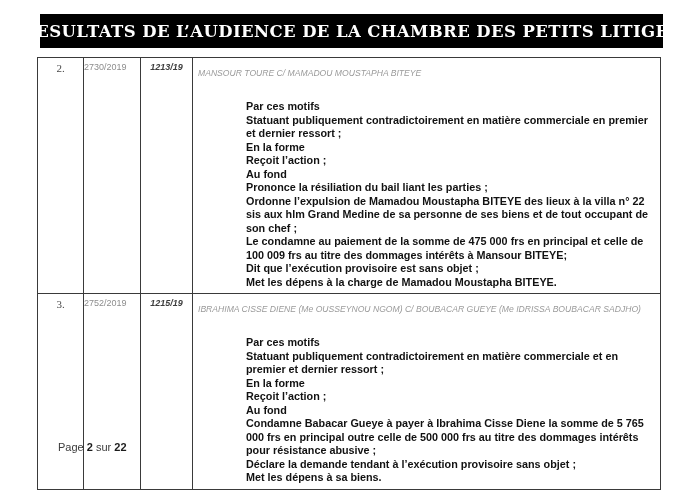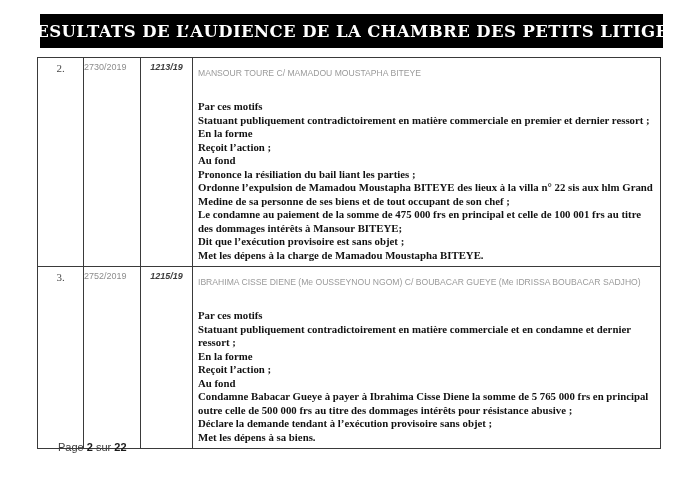--- a/index.html
+++ b/index.html
@@ -80,27 +80,29 @@
   }
   .text-cell-inner {
     padding: 10px 6px 4px 5px;
   }
   .parties-line {
     font-family: "Liberation Sans", sans-serif;
     font-size: 8.6px;
     color: #9a9a9a;
     margin-bottom: 22px;
     white-space: nowrap;
+    font-style: italic;
   }
   .decision-line {
-    font-family: Liberation Serif, serif;
+    font-family: Liberation Sans, sans-serif;
     font-weight: bold;
     font-size: 10.8px;
     line-height: 13.5px;
     color: #121212;
+    margin-left: 48px;
   }
   .page-footer {
     position: absolute;
     left: 58px;
     top: 441px;
     font-family: "Liberation Sans", sans-serif;
     font-size: 11px;
     color: #3c3c3c;
   }
   .page-footer b { font-weight: bold; color: #1c1c1c; }
@@ -130,21 +132,21 @@
         <div class="text-cell-inner">
           <div class="parties-line">MANSOUR TOURE  C/ MAMADOU MOUSTAPHA BITEYE</div>
           <div class="decision-lines">
                 <div class="decision-line">Par ces motifs</div>
                 <div class="decision-line">Statuant publiquement contradictoirement en matière commerciale en premier et dernier ressort ;</div>
                 <div class="decision-line">En la forme</div>
                 <div class="decision-line">Reçoit l’action ;</div>
                 <div class="decision-line">Au fond</div>
                 <div class="decision-line">Prononce la résiliation du bail liant les parties ;</div>
                 <div class="decision-line">Ordonne l’expulsion de Mamadou Moustapha BITEYE des lieux à la villa n° 22 sis aux hlm Grand Medine de sa personne de ses biens et de tout occupant de son chef ;</div>
-                <div class="decision-line">Le condamne au paiement de la somme de 475 000 frs en principal et celle de 100 001 frs au titre des dommages intérêts à Mansour BITEYE;</div>
+                <div class="decision-line">Le condamne au paiement de la somme de 475 000 frs en principal et celle de 100 009 frs au titre des dommages intérêts à Mansour BITEYE;</div>
                 <div class="decision-line">Dit que l’exécution provisoire est sans objet ;</div>
                 <div class="decision-line">Met les dépens à la charge de Mamadou Moustapha BITEYE.</div>
               </div>
         </div>
       </td>
     </tr>
 
     <tr style="height: 158px;">
       <td class="col-index">
         <span class="row-index">3.</span>
@@ -153,21 +155,21 @@
         <span class="case-number">2752/2019</span>
       </td>
       <td class="col-decnum">
         <span class="decision-number">1215/19</span>
       </td>
       <td class="col-text">
         <div class="text-cell-inner">
           <div class="parties-line">IBRAHIMA CISSE DIENE (Me OUSSEYNOU NGOM) C/ BOUBACAR GUEYE (Me IDRISSA BOUBACAR SADJHO)</div>
           <div class="decision-lines">
                 <div class="decision-line">Par ces motifs</div>
-                <div class="decision-line">Statuant publiquement contradictoirement en matière commerciale et en condamne et dernier ressort ;</div>
+                <div class="decision-line">Statuant publiquement contradictoirement en matière commerciale et en premier et dernier ressort ;</div>
                 <div class="decision-line">En la forme</div>
                 <div class="decision-line">Reçoit l’action ;</div>
                 <div class="decision-line">Au fond</div>
                 <div class="decision-line">Condamne Babacar Gueye à payer à Ibrahima Cisse Diene la somme de 5 765 000 frs en principal outre celle de 500 000 frs au titre des dommages intérêts pour résistance abusive ;</div>
                 <div class="decision-line">Déclare la demande tendant à l’exécution provisoire sans objet ;</div>
                 <div class="decision-line">Met les dépens à sa biens.</div>
               </div>
         </div>
       </td>
     </tr>

